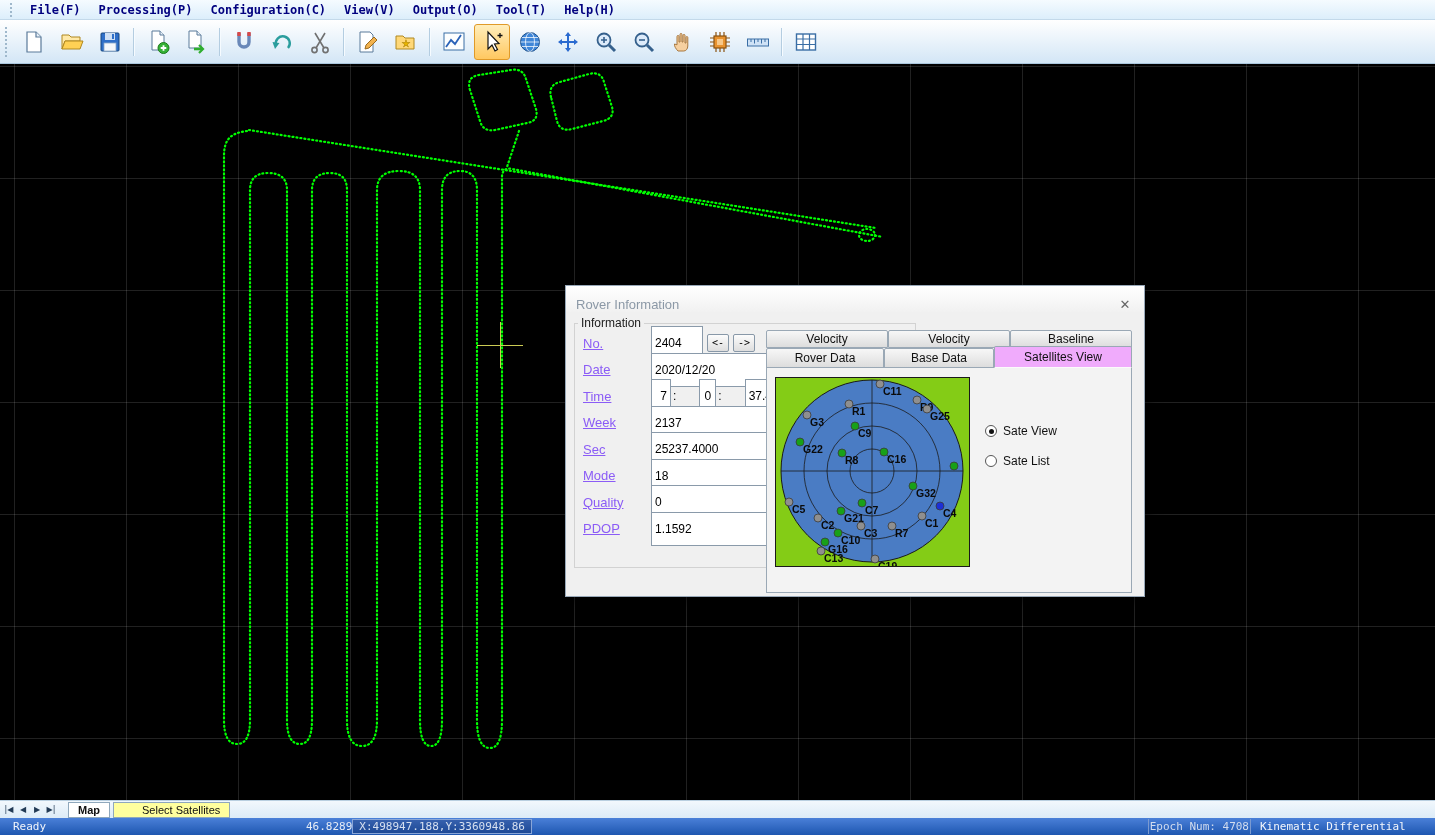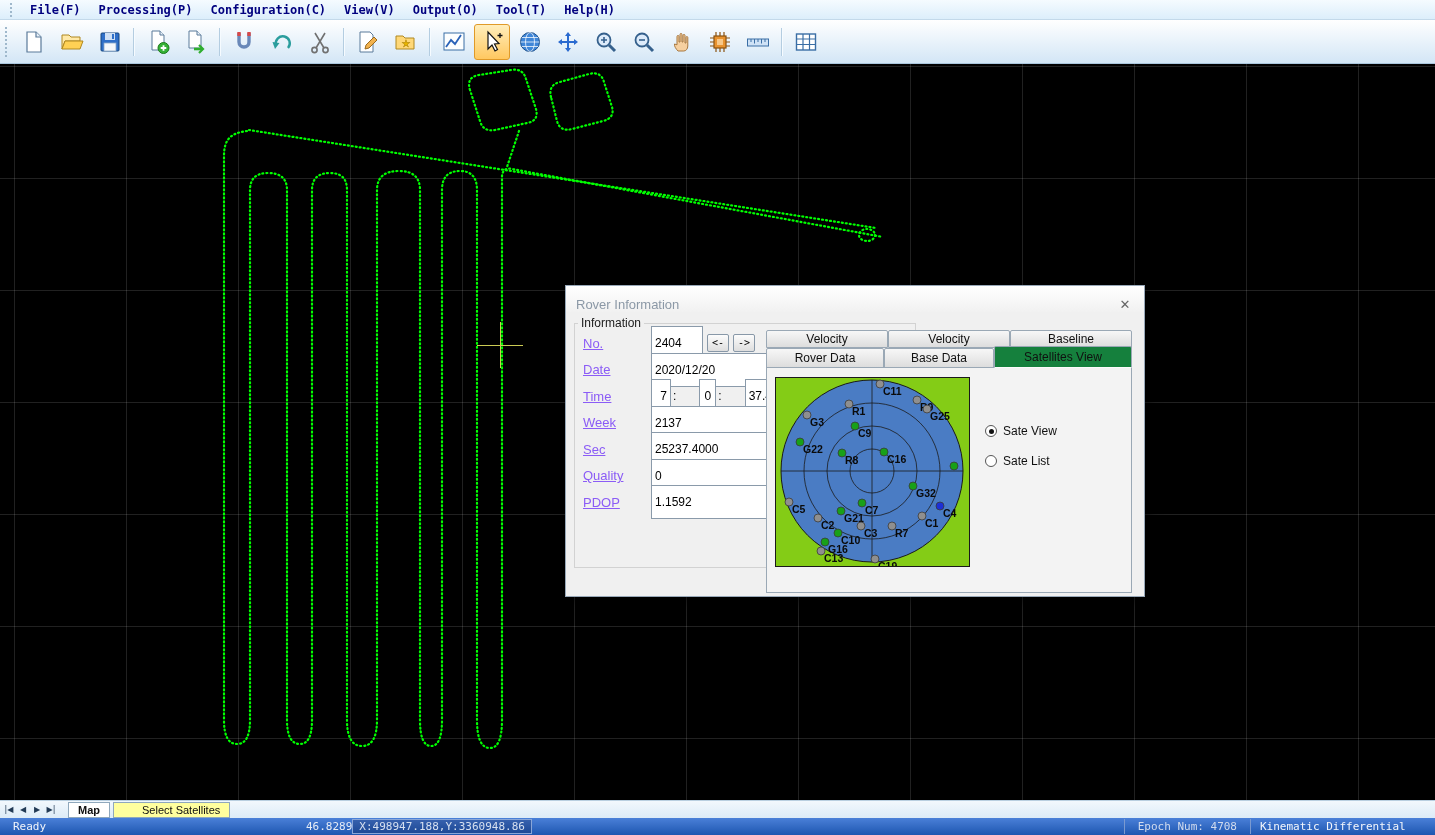--- a/index.html
+++ b/index.html
@@ -46,21 +46,21 @@
   .time-h{flex:0 0 20px;width:20px;text-align:right;}
   .time-m{flex:0 0 17px;width:17px;text-align:center;}
   .colon{padding:0 2px;}
 
   .tab-row1,.tab-row2{position:absolute;left:200px;width:366px;display:flex;}
   .tab-row1{top:44px;height:18px;}
   .tab-row2{top:62px;height:20px;}
   .tab{border:1px solid #9aa8b5;background:linear-gradient(#f7f7f7,#dddddd);display:flex;align-items:center;justify-content:center;font-size:12px;color:#101010;border-radius:2px 2px 0 0;cursor:default;}
   .tab-row1 .tab{flex:1 1 0;}
   .tw118{flex:0 0 118px;} .tw110{flex:0 0 110px;} .tw138{flex:0 0 138px;}
-  .tab.active{background:#15803d;height:22px;margin-top:-2px;z-index:3;border-bottom:1px solid #fbfbfb;}
+  .tab.active{background:#f0abfc;height:22px;margin-top:-2px;z-index:3;border-bottom:1px solid #fbfbfb;}
   .tab-panel{position:absolute;left:200px;top:81px;width:366px;height:226px;border:1px solid #9aa8b5;background:#f3f3f3;z-index:1;}
 
   .skyplot{position:absolute;left:8px;top:9px;width:195px;height:190px;background:#84cc16;border:1px solid #1a1a1a;}
   .sat-label{font:bold 10.5px "Liberation Sans",sans-serif;fill:#0a0a0a;}
 
   .radio-row{position:absolute;left:218px;display:flex;align-items:center;gap:6px;font-size:12px;color:#101010;cursor:default;}
   .radio-circle{width:12px;height:12px;border-radius:50%;border:1px solid #555;background:#fff;position:relative;flex:0 0 12px;}
   .radio-row.selected .radio-circle::after{content:"";position:absolute;left:2.5px;top:2.5px;width:5px;height:5px;background:#111;border-radius:50%;}
   #radio-0{top:56px;} #radio-1{top:86px;}
 
@@ -70,21 +70,21 @@
   .sheet-tab{font-size:11px;padding:0 9px;height:16px;display:flex;align-items:center;border:1px solid #8fa8bc;background:#fff;margin-left:3px;cursor:default;color:#101010;}
   .sheet-tab.map-tab{font-weight:bold;margin-left:10px;}
   .sheet-tab.highlight{background:#ffff9e;padding-left:28px;}
 
   
   .statusbar{height:17px;background:linear-gradient(#4a80d8,#1e56b0);display:flex;align-items:center;font-family:"DejaVu Sans Mono",monospace;font-size:11px;color:#f0f4fa;flex:0 0 auto;}
   .sb-ready{padding-left:13px;flex:0 0 306px;}
   .sb-val{flex:0 0 46px;color:#e6ecf6;}
   .sb-coords{flex:0 0 auto;border:1px solid #89a6d8;background:rgba(10,20,60,0.25);padding:0 6px;height:15px;line-height:13px;color:#d6e0f0;}
   .sb-flex{flex:1 1 auto;}
-  .sb-epoch{border-left:1px solid #7b9ad0;padding:0 13px;height:15px;line-height:15px;color:#d2dcee;flex:0 0 auto;}
+  .sb-epoch{border-left:1px solid #7b9ad0;padding:0 1px;height:15px;line-height:15px;color:#d2dcee;flex:0 0 auto;}
   .sb-mode{border-left:1px solid #7b9ad0;padding:0 9px;height:15px;line-height:15px;color:#f4f7fc;flex:0 0 185px;}
 </style>
 </head>
 <body>
 
 <div class="app">
 
   <div class="menubar">
     <div class="menu-handle"></div>
     <span class="menu-item">File(F)</span>
@@ -292,20 +292,24 @@
         <div class="f-row">
           <span class="f-label">Week</span>
           <input class="f-input" value="2137" style="">
         </div>
 
         <div class="f-row">
           <span class="f-label">Sec</span>
           <input class="f-input" value="25237.4000" style="">
         </div>
 
+        <div class="f-row">
+          <span class="f-label">Mode</span>
+          <input class="f-input" value="18" style="">
+        </div>
 
         <div class="f-row">
           <span class="f-label">Quality</span>
           <input class="f-input" value="0" style="">
         </div>
 
 
         <div class="f-row">
           <span class="f-label">PDOP</span>
           <input class="f-input" value="1.1592" style="">

